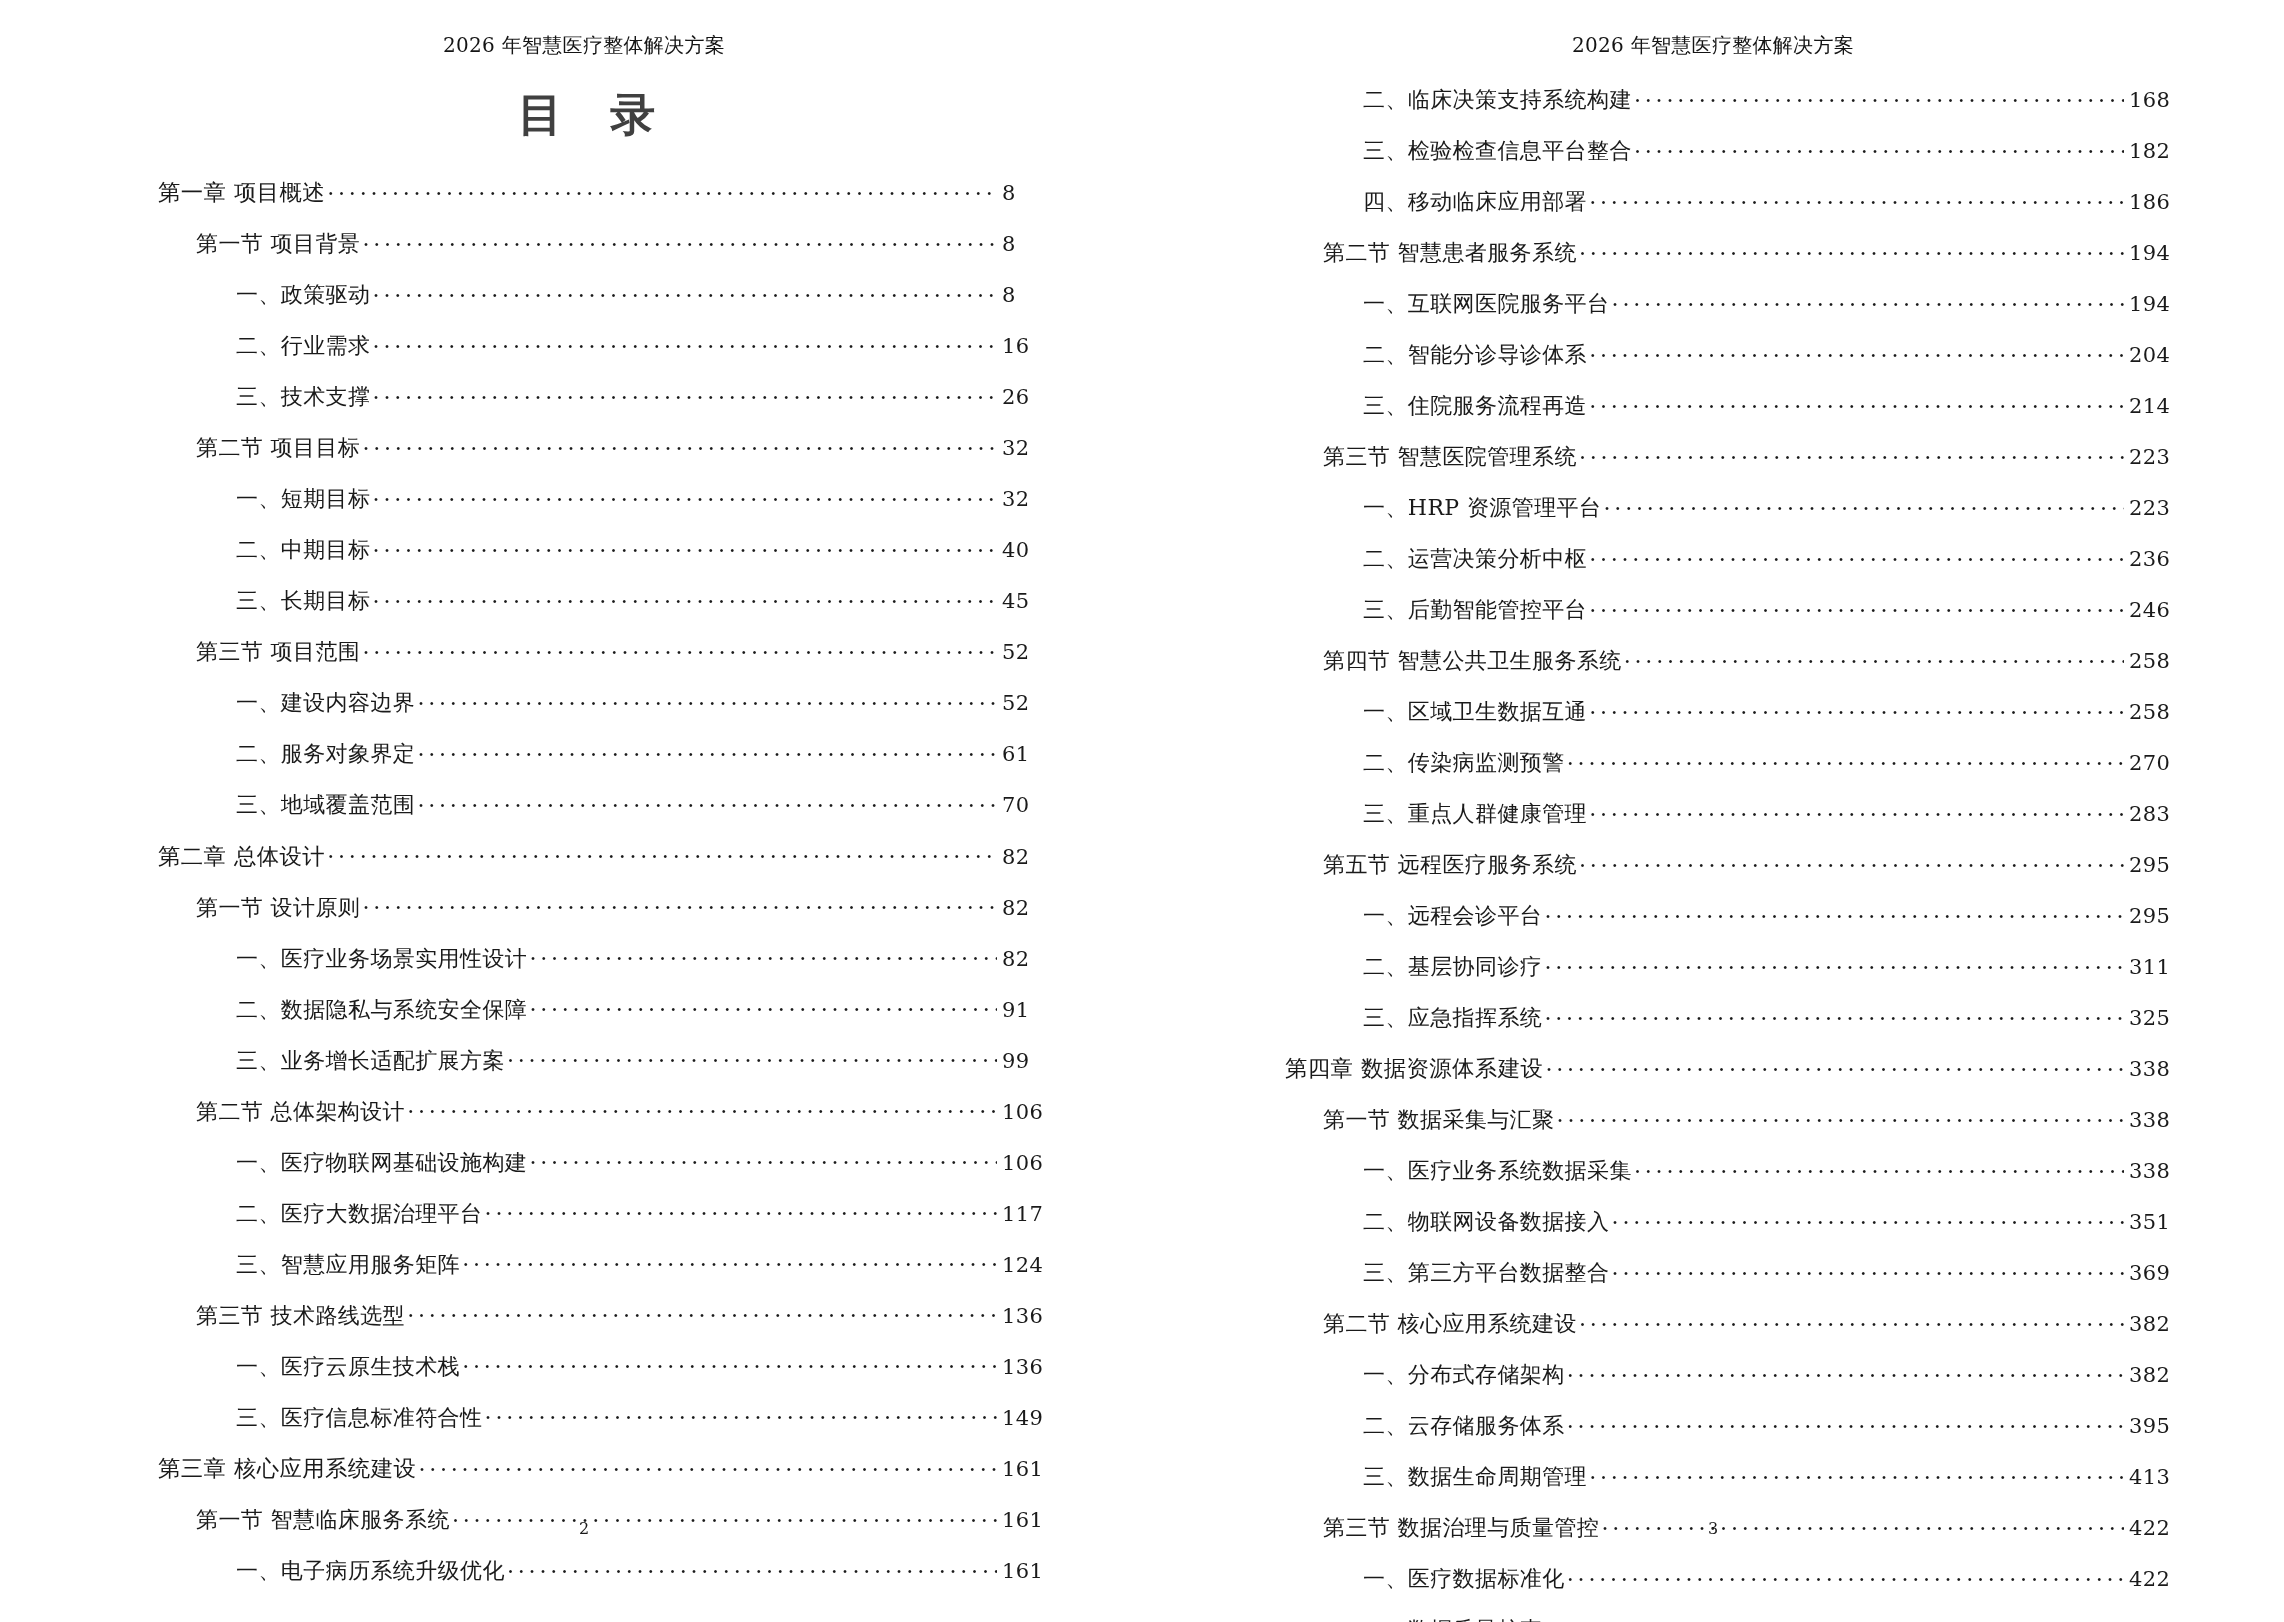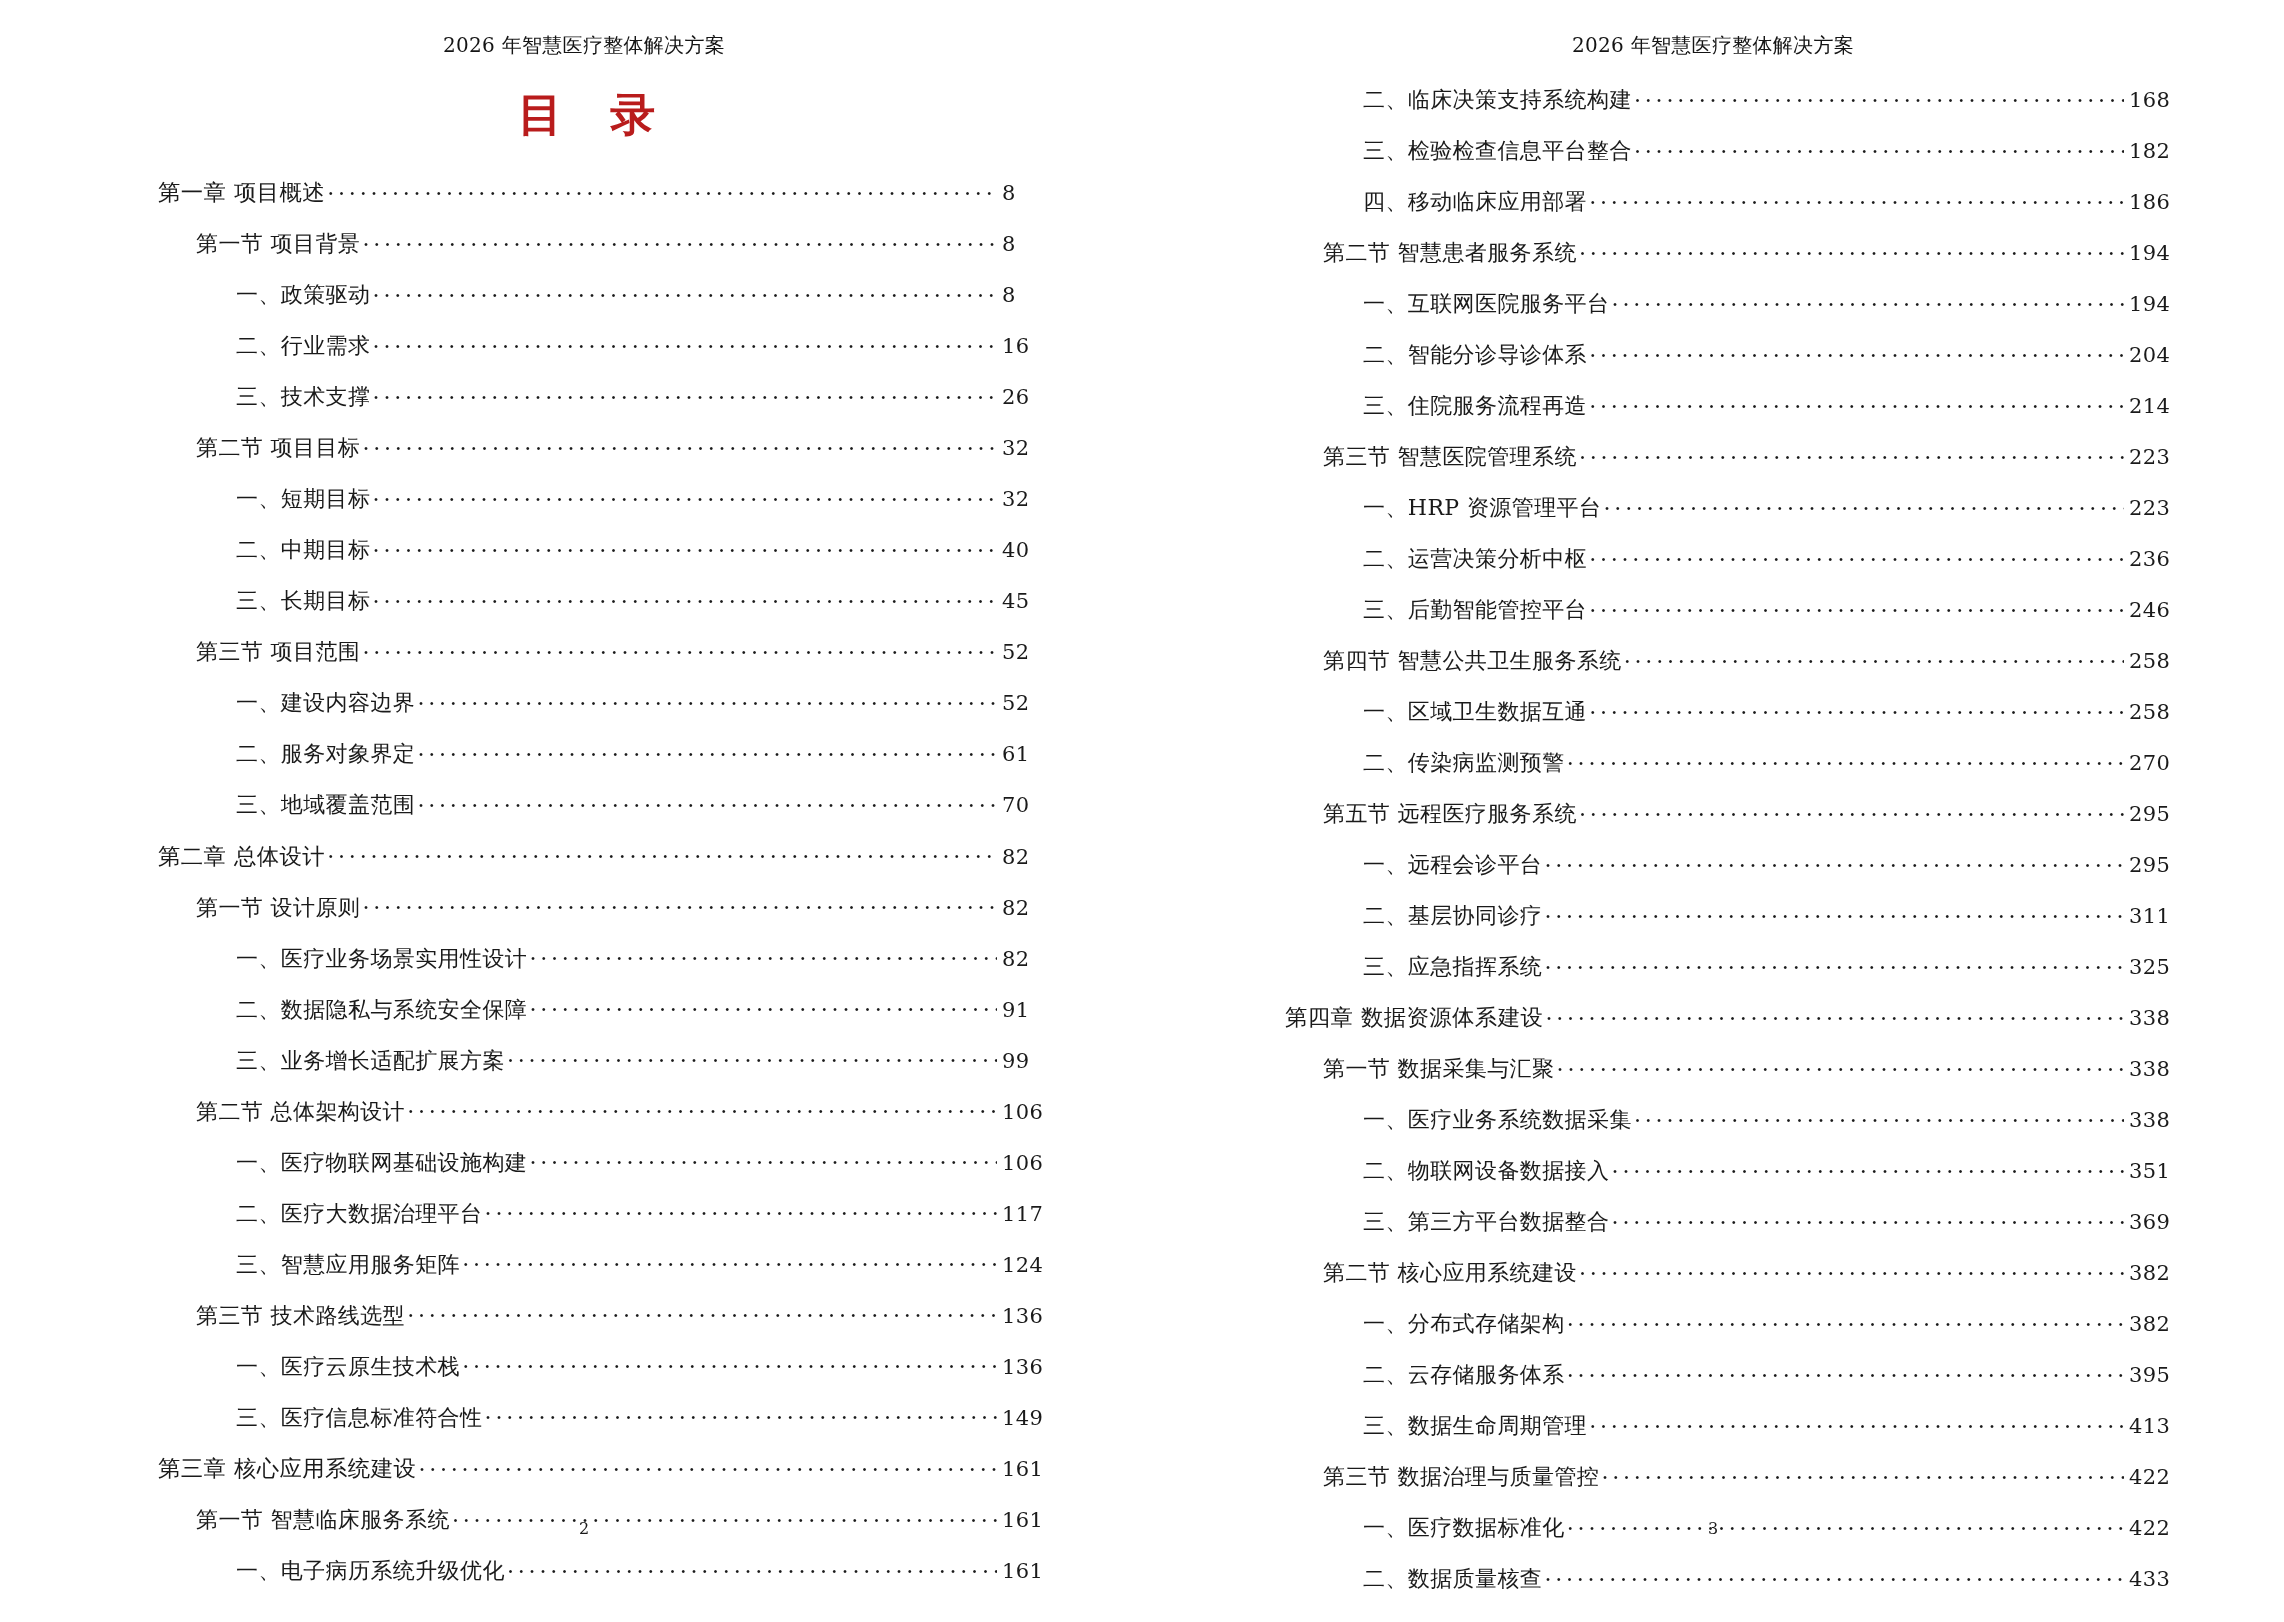--- a/index.html
+++ b/index.html
@@ -57,21 +57,21 @@
   .page-left .running-header { padding-left: 13px; }
   .page-right .running-header { padding-left: 0px; }
 
   .toc-title {
     text-align: center;
     font-size: 45px;
     font-weight: bold;
     letter-spacing: 16px;
     padding-right: 16px;
     margin: 0 0 33px 0;
-    color: #b91c1c;
+    color: #404040;
   }
 
   .toc-list {
     list-style: none;
     margin: 0;
     padding: 0;
   }
   .toc-entry {
     display: flex;
     align-items: baseline;
@@ -353,20 +353,25 @@
             <li class="toc-entry level-3">
               <span class="entry-label">一、区域卫生数据互通</span>
               <span class="leader"></span>
               <span class="entry-page">258</span>
             </li>
             <li class="toc-entry level-3">
               <span class="entry-label">二、传染病监测预警</span>
               <span class="leader"></span>
               <span class="entry-page">270</span>
             </li>
+            <li class="toc-entry level-3">
+              <span class="entry-label">三、重点人群健康管理</span>
+              <span class="leader"></span>
+              <span class="entry-page">283</span>
+            </li>
             <li class="toc-entry level-2">
               <span class="entry-label">第五节 远程医疗服务系统</span>
               <span class="leader"></span>
               <span class="entry-page">295</span>
             </li>
             <li class="toc-entry level-3">
               <span class="entry-label">一、远程会诊平台</span>
               <span class="leader"></span>
               <span class="entry-page">295</span>
             </li>

